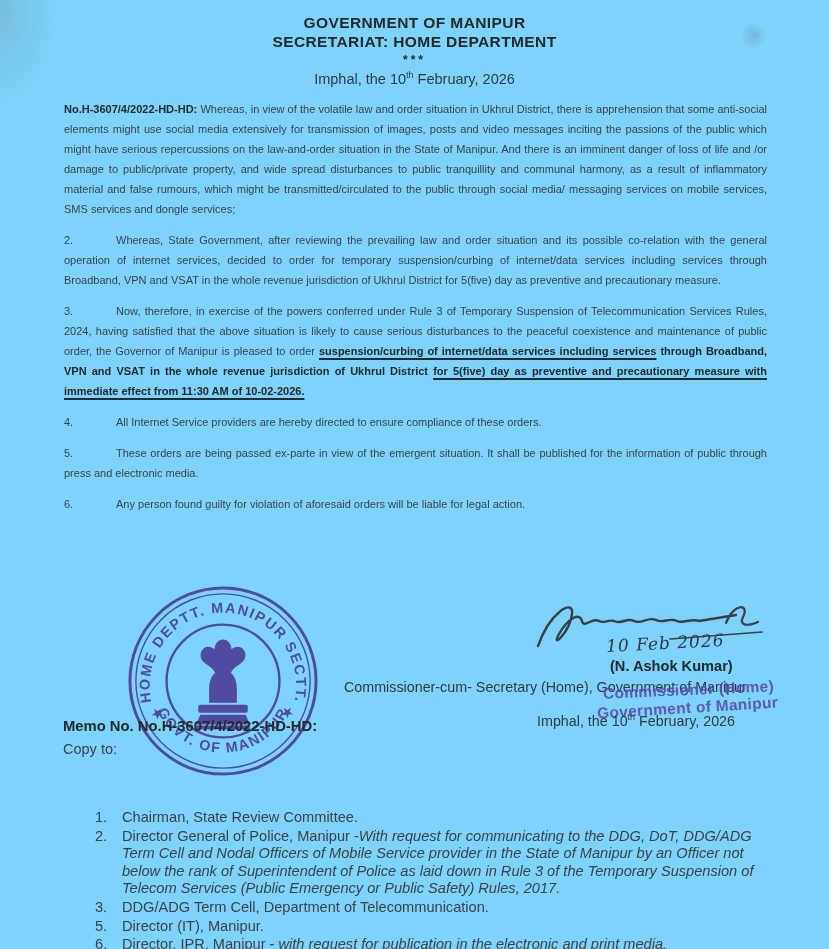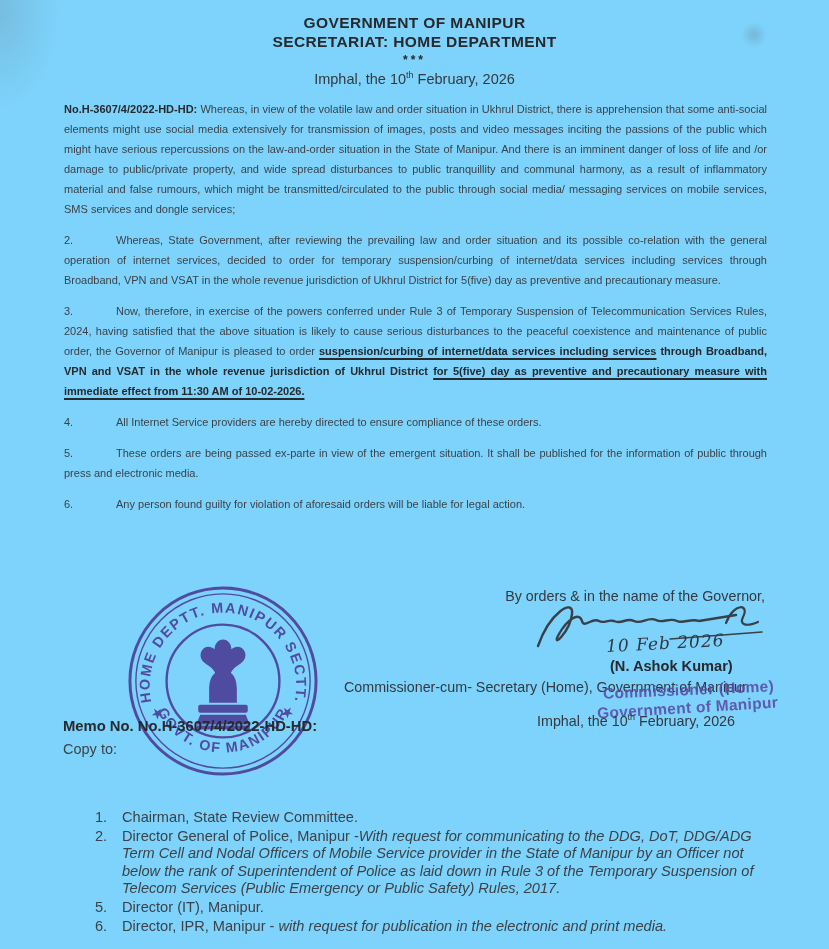--- a/index.html
+++ b/index.html
@@ -111,21 +111,20 @@
 
   <main class="body">
     <p class="para"><strong class="ref">No.H-3607/4/2022-HD-HD:</strong><span> Whereas, in view of the volatile law and order situation in Ukhrul District, there is apprehension that some anti-social elements might use social media extensively for transmission of images, posts and video messages inciting the passions of the public which might have serious repercussions on the law-and-order situation in the State of Manipur. And there is an imminent danger of loss of life and /or damage to public/private property, and wide spread disturbances to public tranquillity and communal harmony, as a result of inflammatory material and false rumours, which might be transmitted/circulated to the public through social media/ messaging services on mobile services, SMS services and dongle services;</span></p>
     <p class="para"><span class="pnum">2.</span><span>Whereas, State Government, after reviewing the prevailing law and order situation and its possible co-relation with the general operation of internet services, decided to order for temporary suspension/curbing of internet/data services including services through Broadband, VPN and VSAT in the whole revenue jurisdiction of Ukhrul District for 5(five) day as preventive and precautionary measure.</span></p>
     <p class="para"><span class="pnum">3.</span><span>Now, therefore, in exercise of the powers conferred under Rule 3 of Temporary Suspension of Telecommunication Services Rules, 2024, having satisfied that the above situation is likely to cause serious disturbances to the peaceful coexistence and maintenance of public order, the Governor of Manipur is pleased to order </span><strong class="u">suspension/curbing of internet/data services including services</strong><strong> through Broadband, VPN and VSAT in the whole revenue jurisdiction of Ukhrul District </strong><strong class="u">for 5(five) day as preventive and precautionary measure with immediate effect from 11:30 AM of 10-02-2026.</strong></p>
     <p class="para"><span class="pnum">4.</span><span>All Internet Service providers are hereby directed to ensure compliance of these orders.</span></p>
     <p class="para"><span class="pnum">5.</span><span>These orders are being passed ex-parte in view of the emergent situation. It shall be published for the information of public through press and electronic media.</span></p>
     <p class="para"><span class="pnum">6.</span><span>Any person found guilty for violation of aforesaid orders will be liable for legal action.</span></p>
   </main>
 
-  <div class="by-orders">By orders &amp; in the name of the Governor,</div>
 
   <svg class="signature-svg" width="250" height="62" viewBox="0 0 250 62">
     <g fill="none" stroke="#39404a" stroke-linecap="round" stroke-linejoin="round">
       <path stroke-width="2.4" d="M16,52 C28,18 52,4 50,20 C48,38 28,56 37,40 C45,26 57,17 60,27 C62,35 70,23 77,27 C82,30 86,25 92,27 C100,31 104,23 112,27 C119,31 126,22 134,26 C141,30 147,23 155,27 C161,30 169,24 177,27 L214,21"></path>
       <path stroke-width="2.2" d="M204,29 C212,8 228,10 221,23 C217,31 224,33 236,28"></path>
       <path stroke-width="1.6" d="M148,45 L240,38"></path>
     </g>
   </svg>
 
   <div class="hand-date">10 Feb 2026</div>
@@ -160,18 +159,19 @@
       <rect x="73" y="145" width="54" height="4" rx="1"></rect>
     </g>
   </svg>
 
   <div class="memo">Memo No. No.H-3607/4/2022-HD-HD:</div>
   <div class="copyto">Copy to:</div>
 
   <ol class="copy-list">
     <li><span class="inum">1.</span><span>Chairman, State Review Committee.</span></li>
     <li><span class="inum">2.</span><span>Director General of Police, Manipur -</span><em>With request for communicating to the DDG, DoT, DDG/ADG Term Cell and Nodal Officers of Mobile Service provider in the State of Manipur by an Officer not below the rank of Superintendent of Police as laid down in Rule 3 of the Temporary Suspension of Telecom Services (Public Emergency or Public Safety) Rules, 2017.</em></li>
+    <li><span class="inum">3.</span><span>DDG/ADG Term Cell, Department of Telecommunication.</span></li>
     <li><span class="inum">5.</span><span>Director (IT), Manipur.</span></li>
     <li><span class="inum">6.</span><span>Director, IPR, Manipur - </span><em>with request for publication in the electronic and print media.</em></li>
   </ol>
 
 
 </div>
 
 </body></html>

